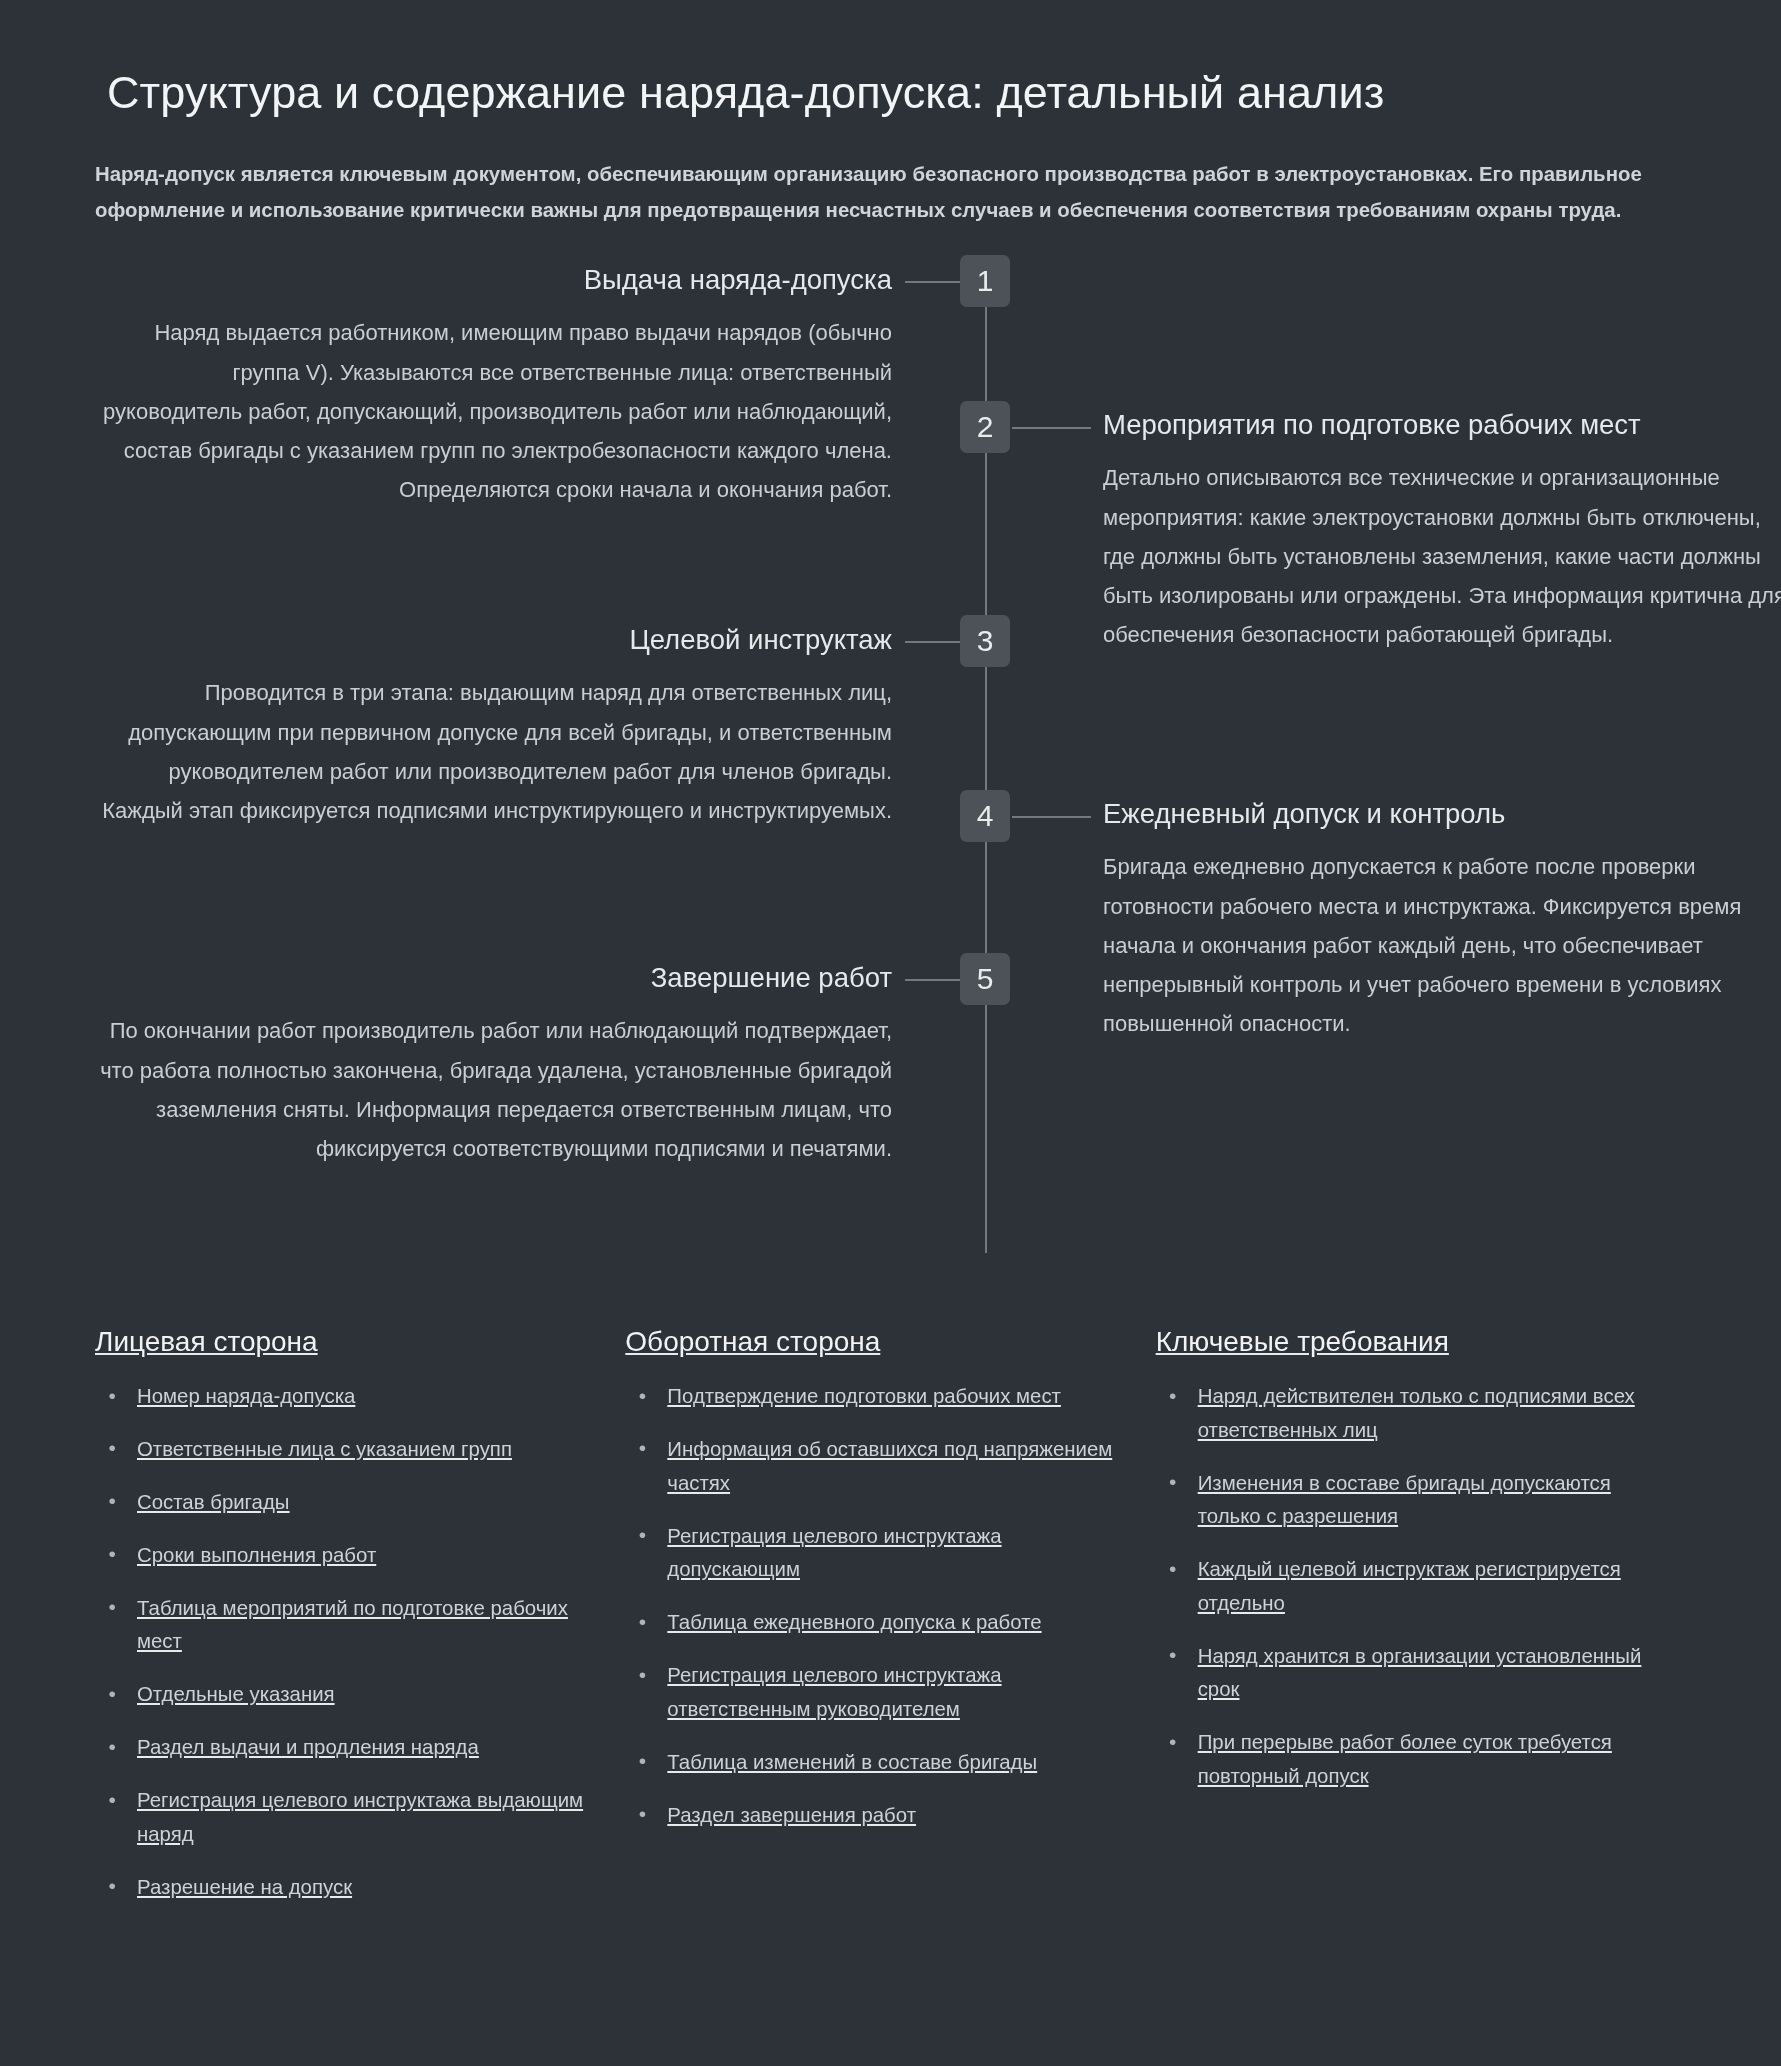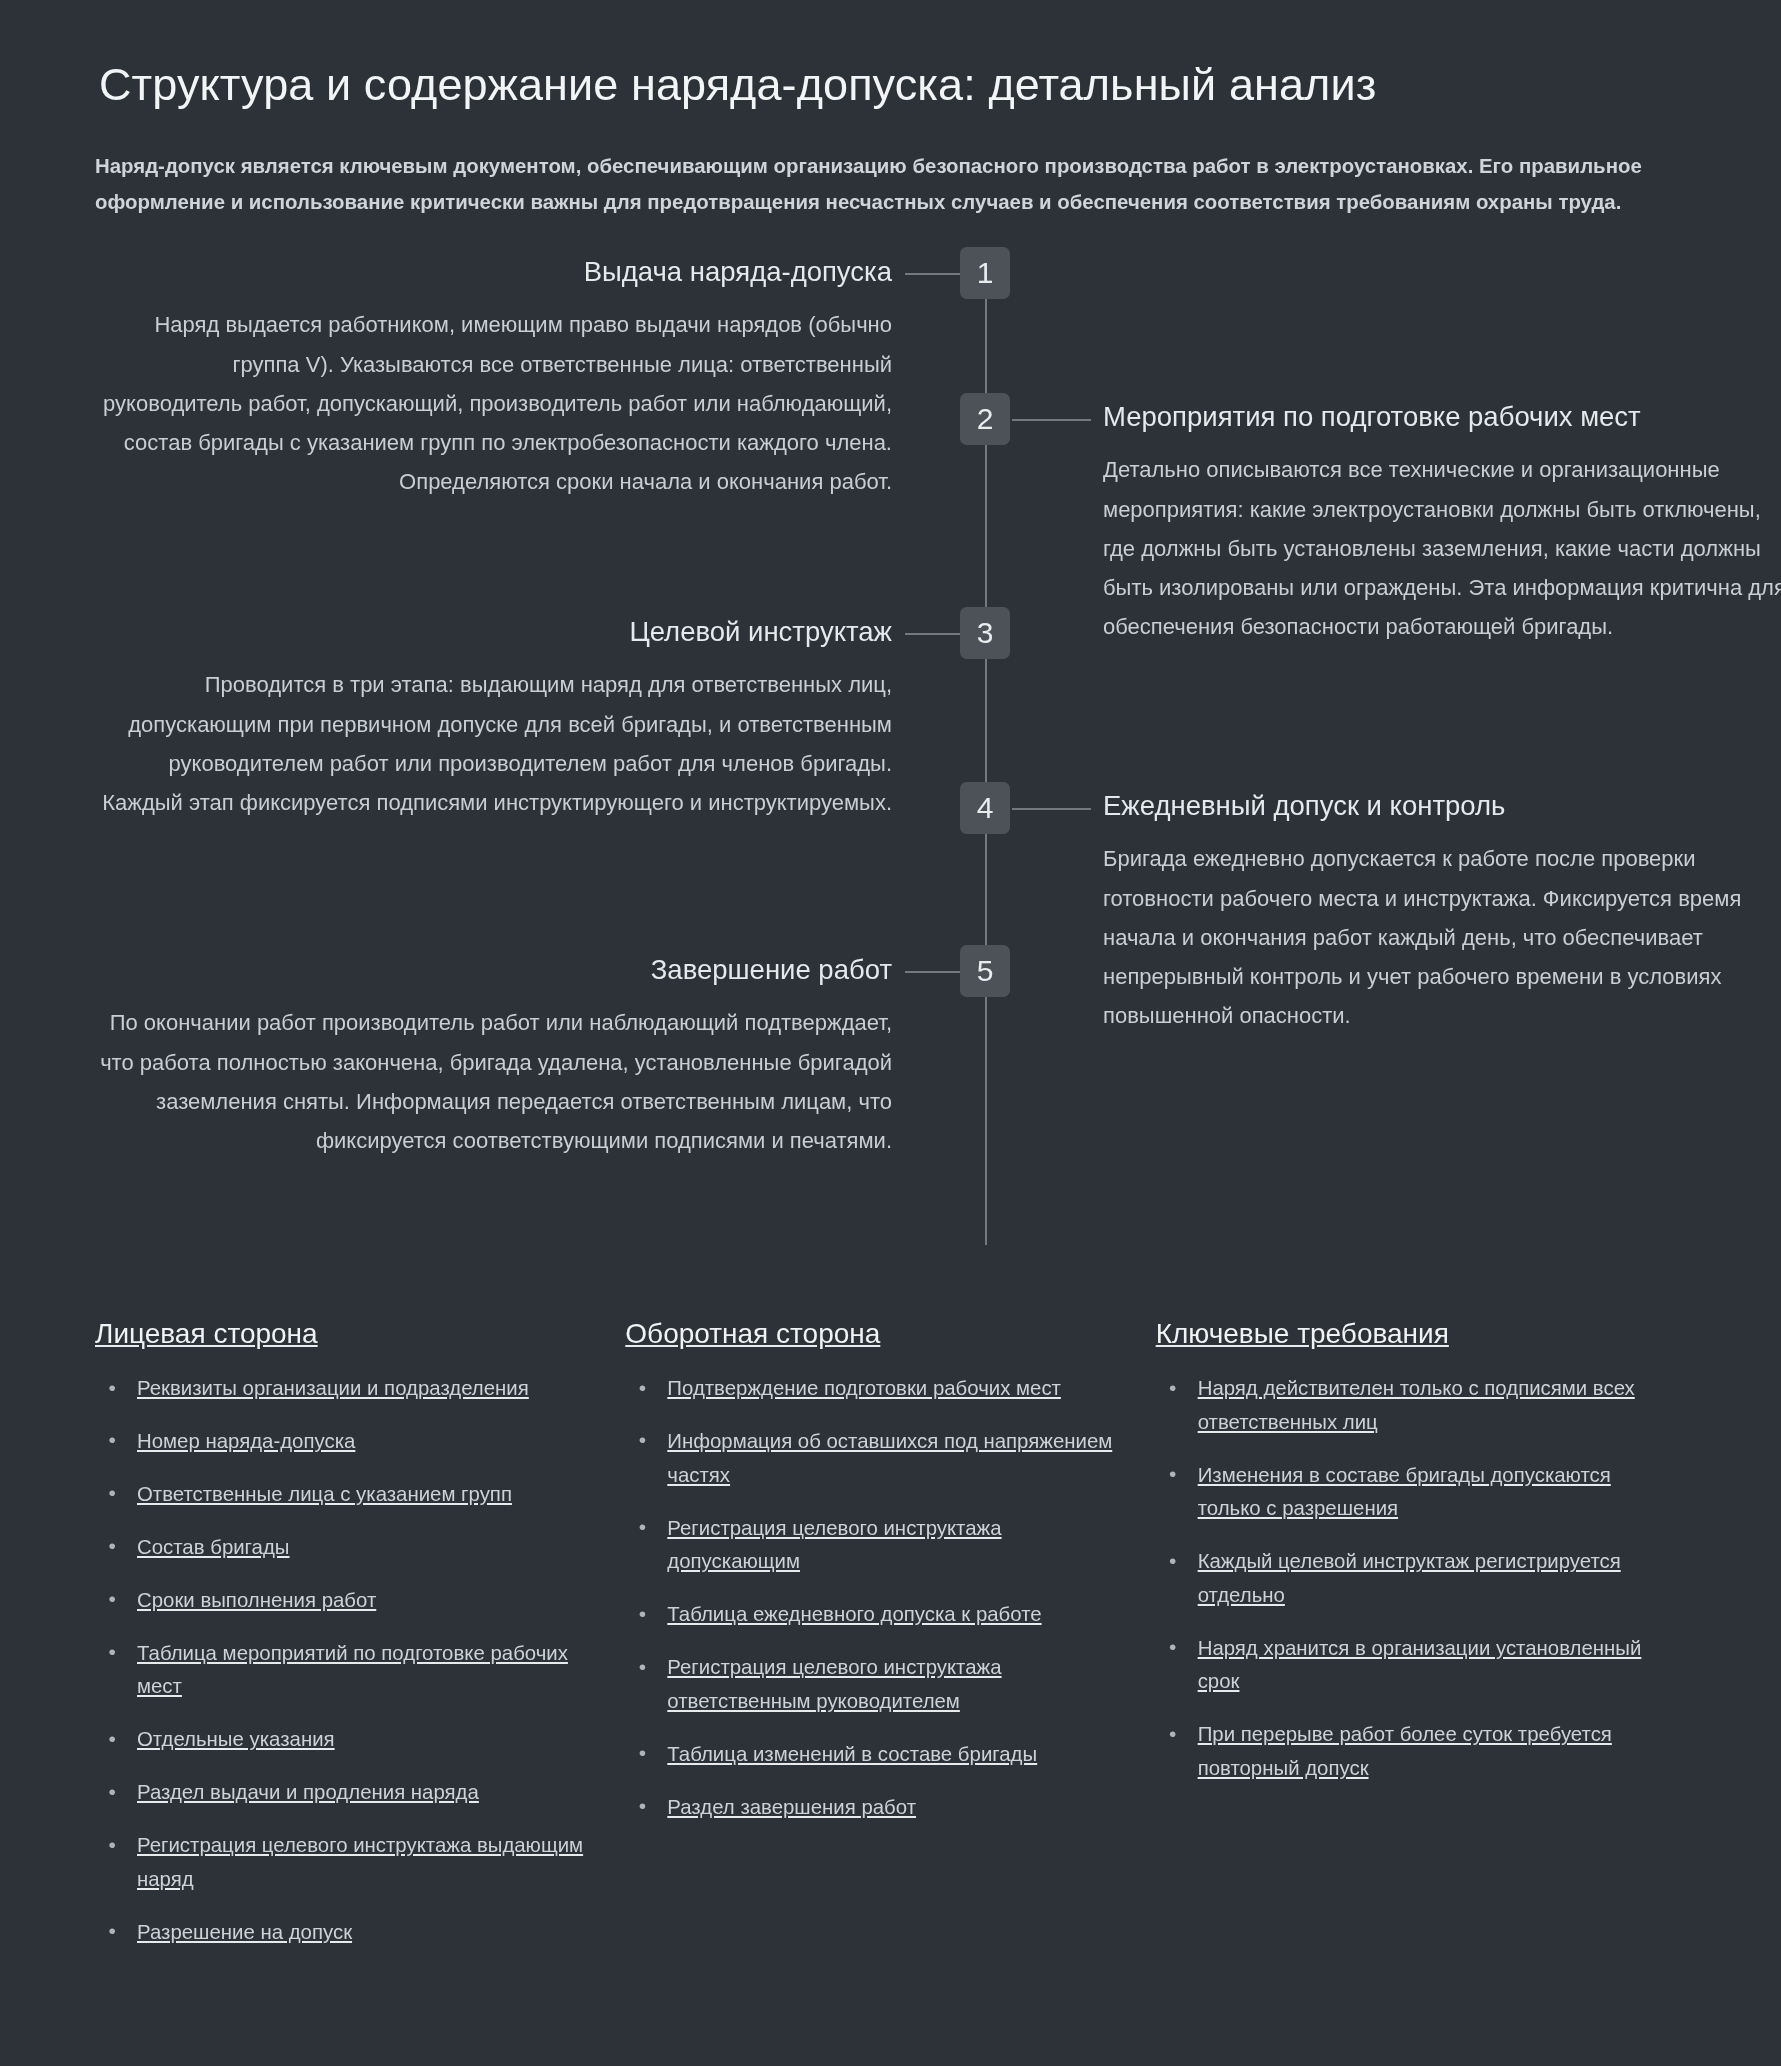--- a/index.html
+++ b/index.html
@@ -10,21 +10,21 @@
     color:#e8eaec;
     overflow:hidden;
   }
   .page{position:relative;width:1781px;height:2066px;box-sizing:border-box;padding:0 95px;}
 
   .page-title{
     font-size:45px;
     font-weight:400;
     color:#f2f4f5;
     letter-spacing:0.1px;
-    margin:4px;
+    margin:12px;
     padding-top:53px;
     line-height:1.25;
   }
 
   .intro{
     margin-top:36px;
     font-size:20.4px;
     line-height:1.75;
     color:#cfd4d8;
     max-width:1603px;
@@ -175,21 +175,20 @@
     </div>
     <div class="connector" style="left:810px;top:717px;width:55px;"></div>
     <div class="badge" style="left:865px;top:691px;">5</div>
   </div>
 
   <div class="cols">
 
     <div class="col col-1">
       <h2 class="col-head">Лицевая сторона</h2>
       <ul class="col-list">
-        <li>Реквизиты организации и подразделения</li>
         <li>Номер наряда-допуска</li>
         <li>Ответственные лица с указанием групп</li>
         <li>Состав бригады</li>
         <li>Сроки выполнения работ</li>
         <li>Таблица мероприятий по подготовке рабочих мест</li>
         <li>Отдельные указания</li>
         <li>Раздел выдачи и продления наряда</li>
         <li>Регистрация целевого инструктажа выдающим наряд</li>
         <li>Разрешение на допуск</li>
       </ul>

